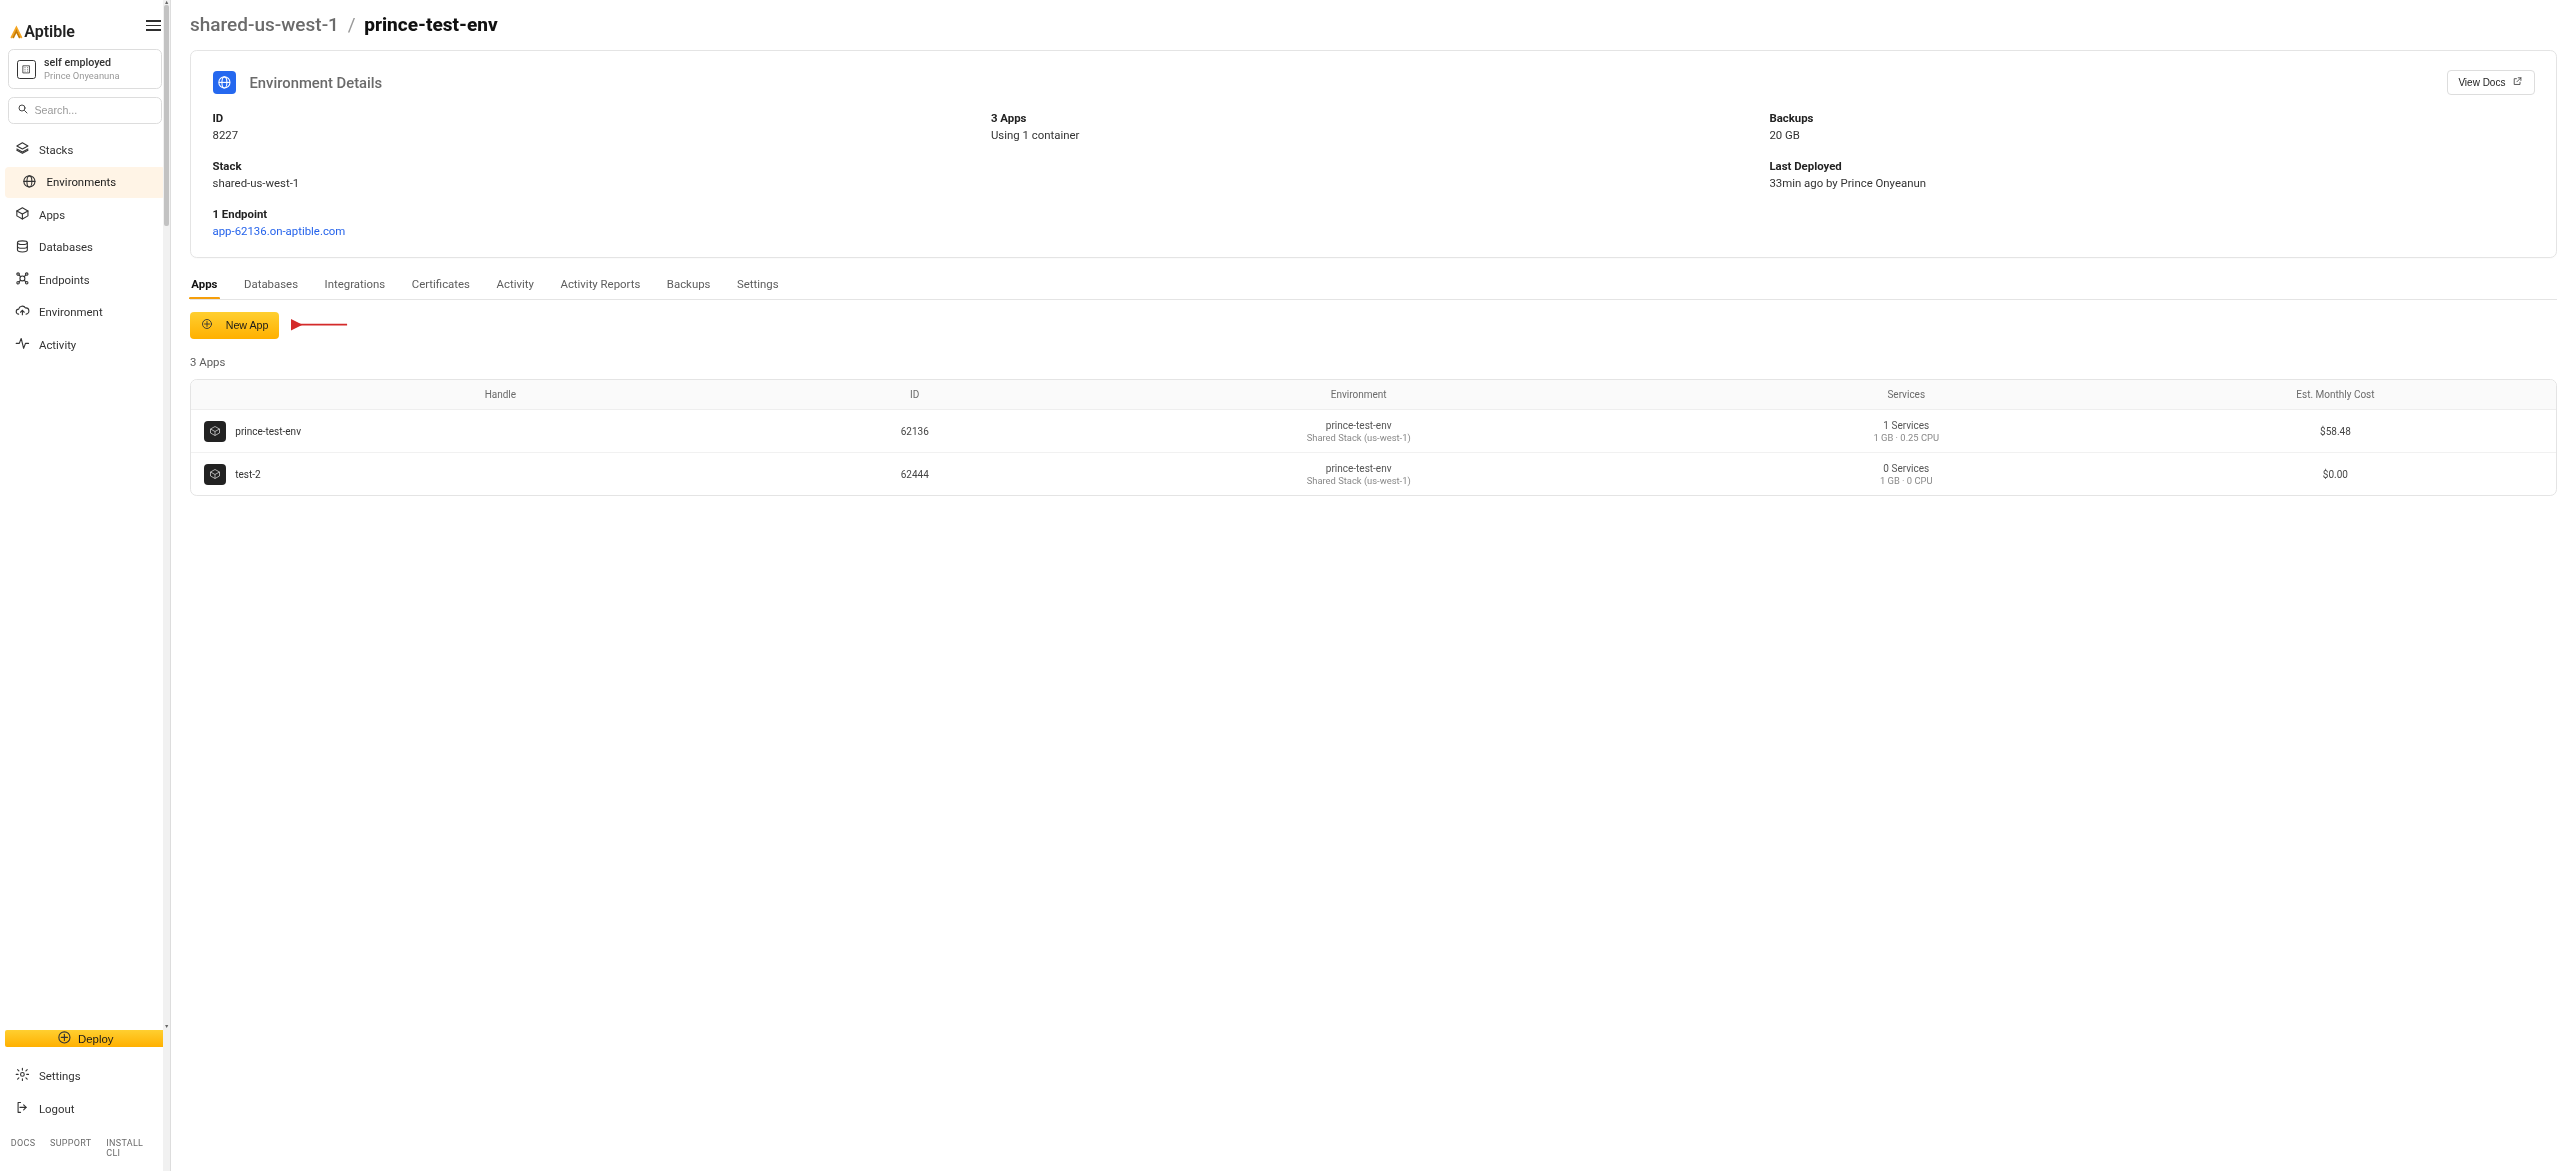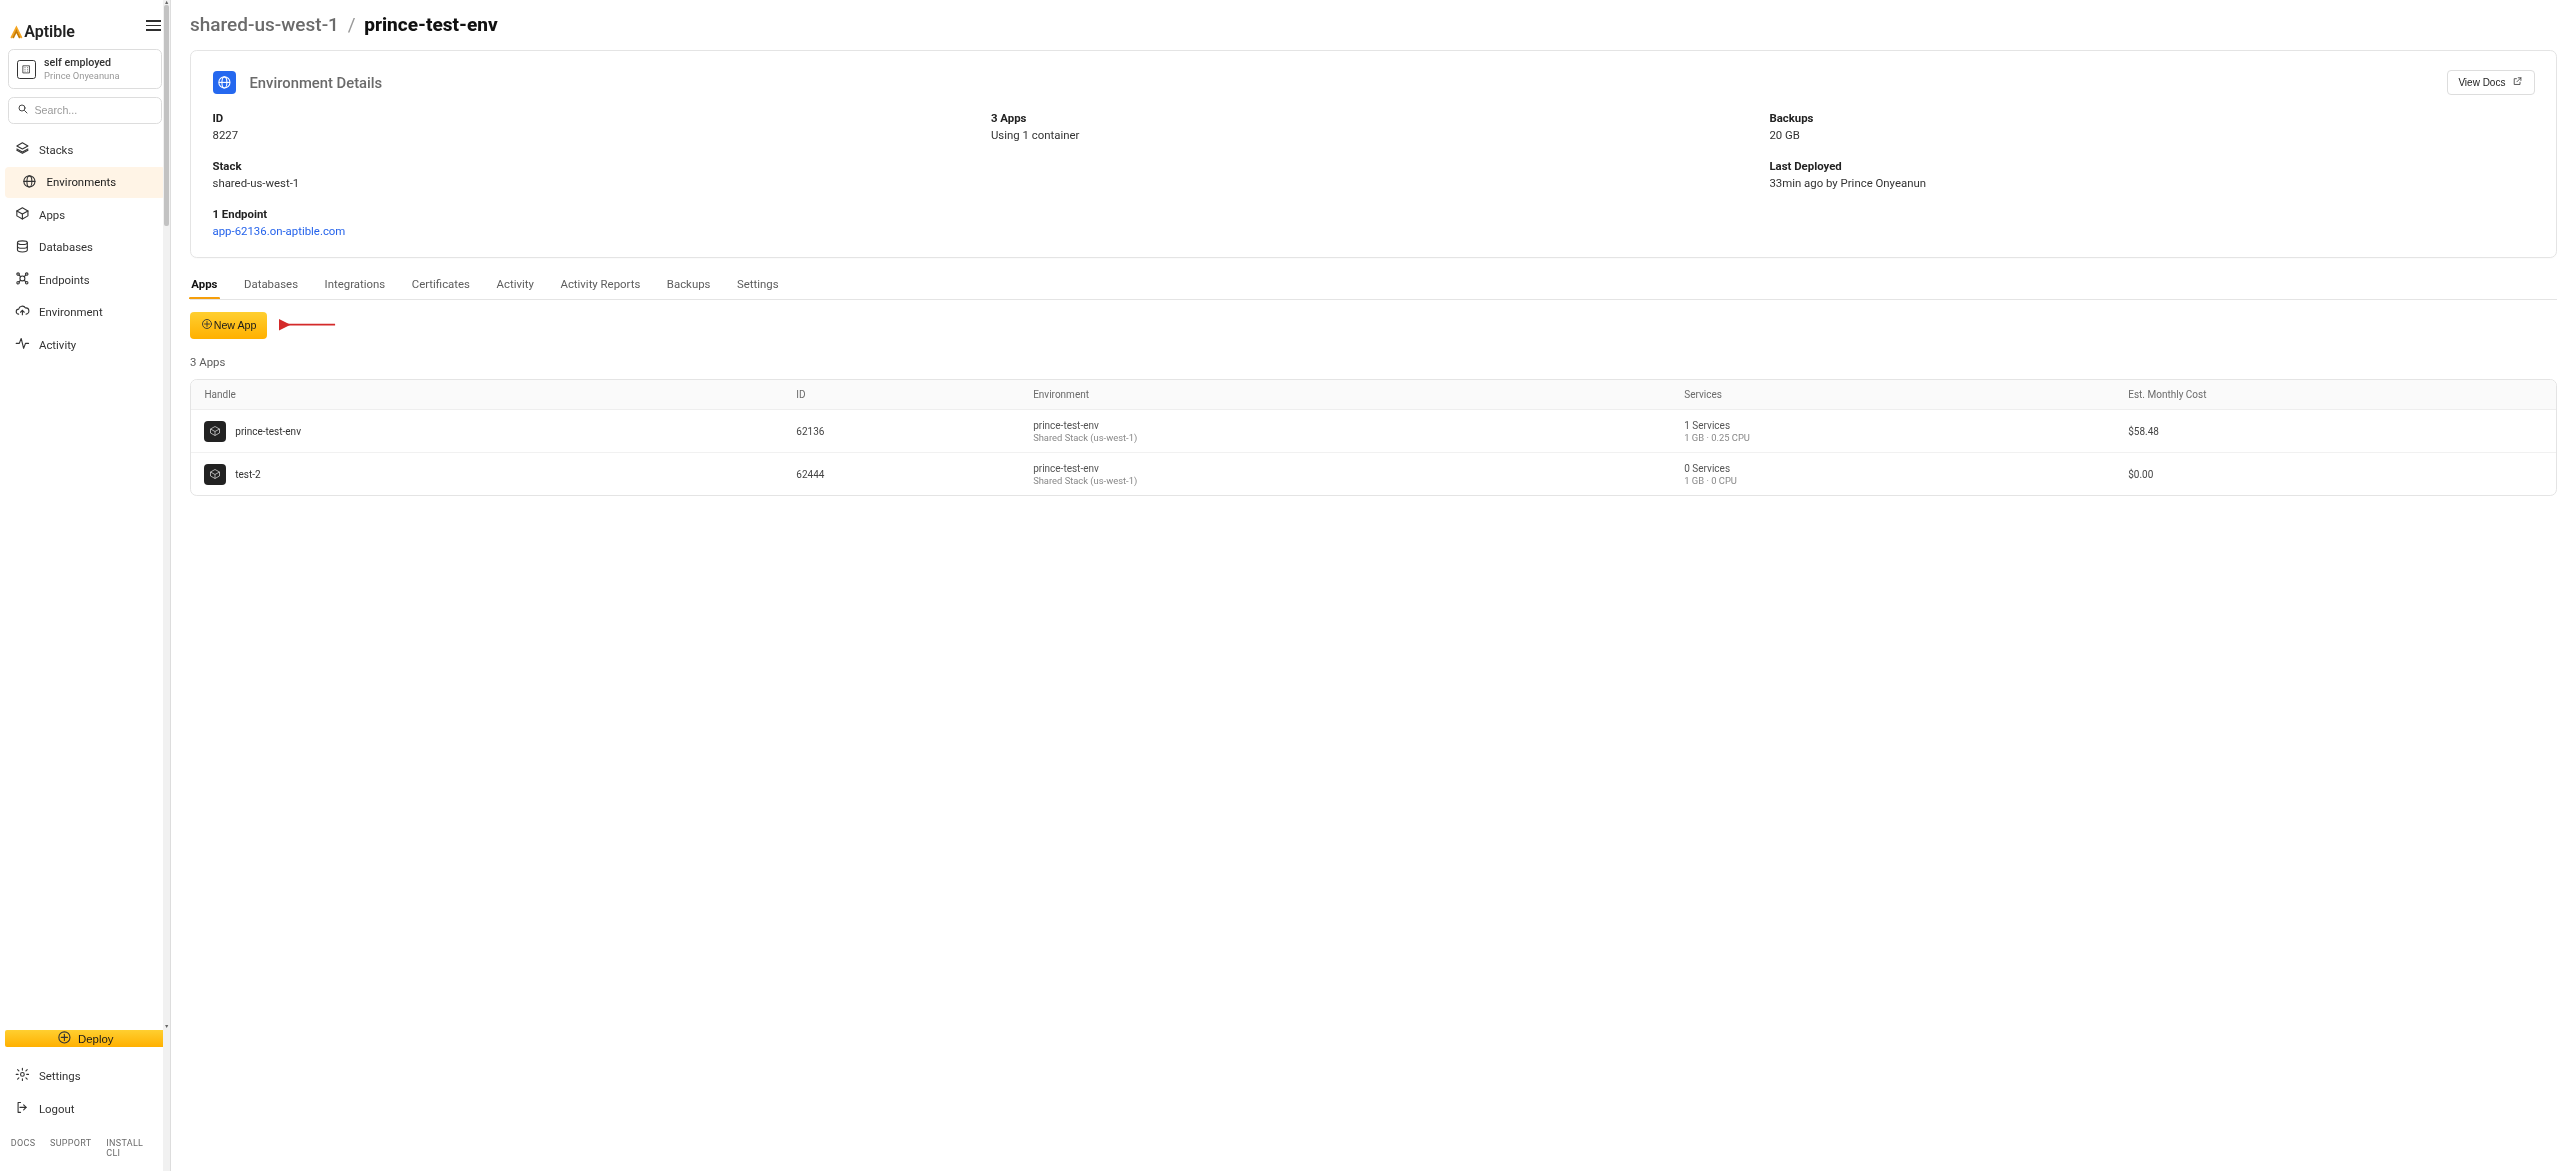--- a/index.html
+++ b/index.html
@@ -268,40 +268,41 @@
     margin-top: 12px;
     display: flex;
     align-items: center;
     gap: 12px;
   }
   .new-app-btn {
     background: linear-gradient(#ffcf30, #ffb000);
     border: none;
     border-radius: 4px;
     padding: 6.7px 10.7px;
-    display: flex; align-items:center; gap: 1px;
+    display: flex; align-items:center; gap: 13px;
     font-size: 10.7px; font-weight: 500;
     cursor: pointer;
     color: #1b1b1b;
     text-align: center;
   }
   .red-arrow svg { width: 60px; height: 17.4px; }
 
   .apps-count {
     margin-top: 16px;
     color: #5d5d5d;
     font-size: 11.4px;
     margin-bottom: 9.4px;
   }
 
   .table {
     width: 100%;
     border: 0.7px solid #e4e4e4;
     border-radius: 6.7px;
     overflow: hidden;
+    text-align: center;
   }
   .thead, .trow {
     display: grid;
     grid-template-columns: 2.0fr 0.8fr 2.2fr 1.5fr 1.4fr;
     align-items: center;
   }
   .thead {
     background: #fafafa;
     padding: 9.4px 13.4px;
     color: #6b6b6b;

